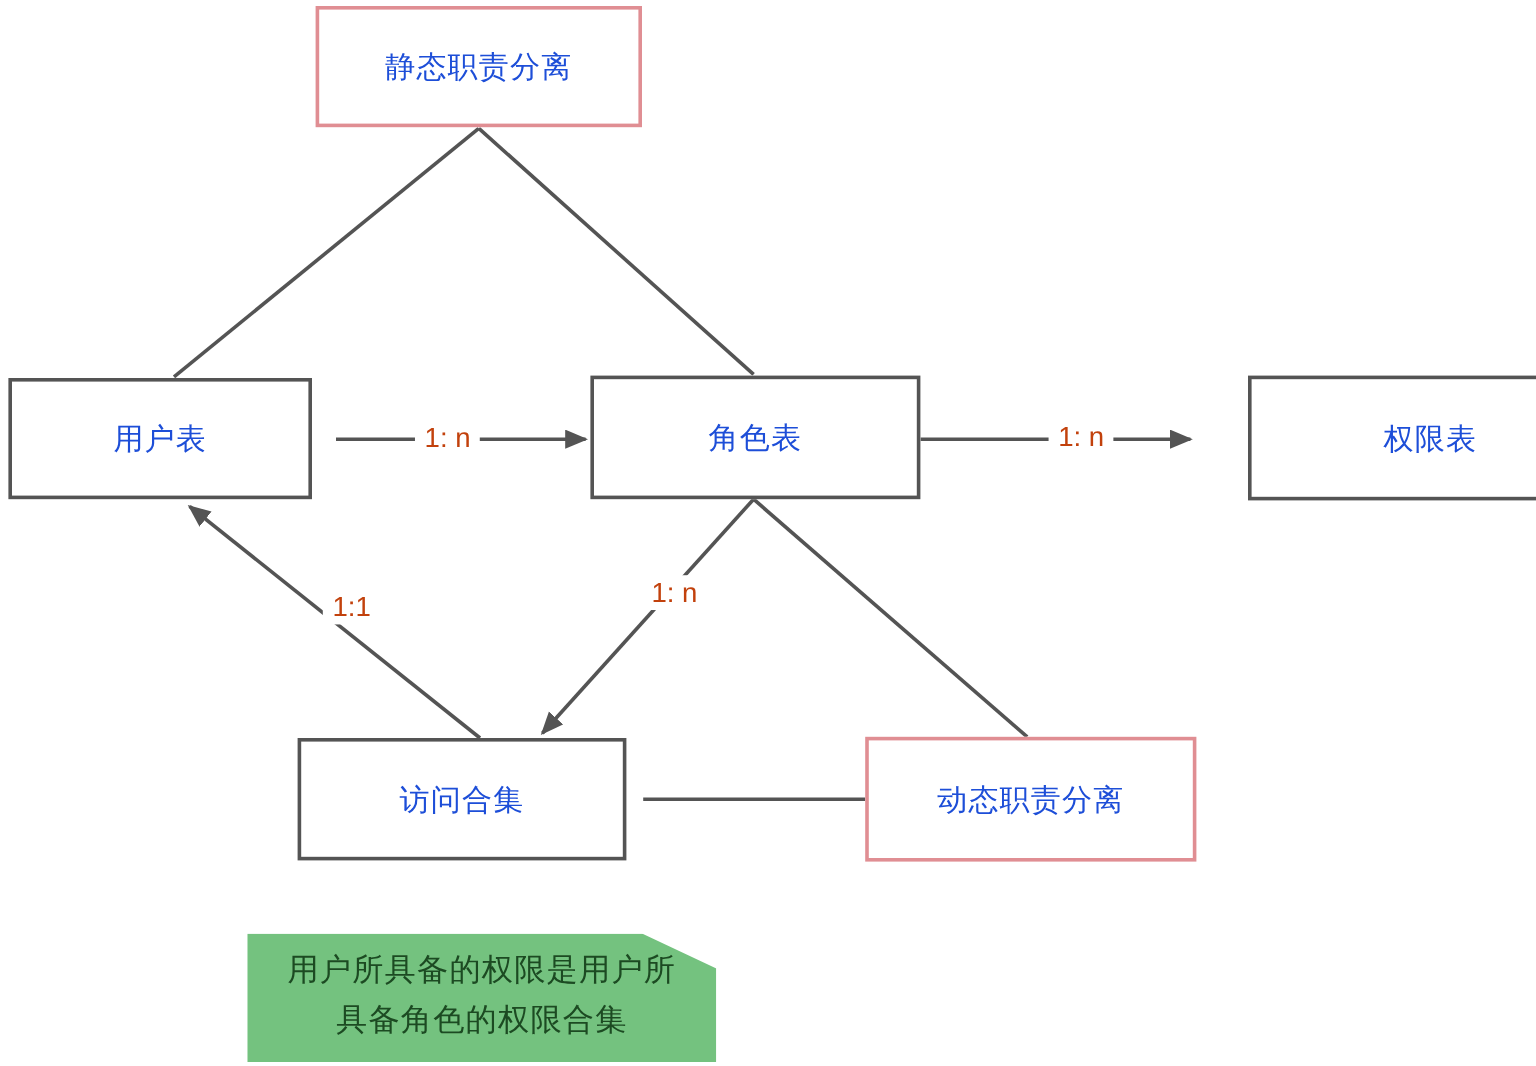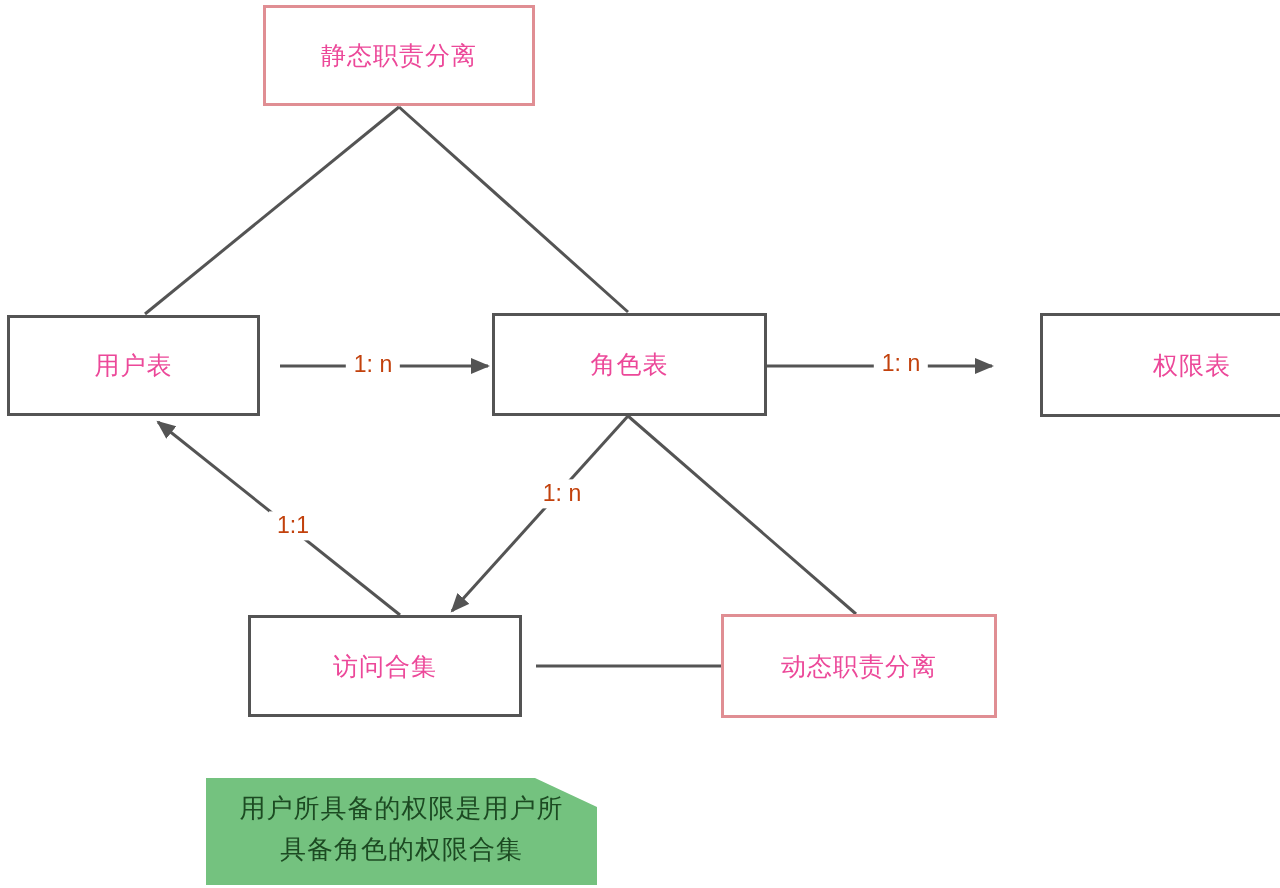--- a/index.html
+++ b/index.html
@@ -27,21 +27,21 @@
     fill: none;
   }
   .node {
     position: absolute;
     display: flex;
     align-items: center;
     justify-content: center;
     background: #ffffff;
     box-sizing: border-box;
     border: 3px solid #545454;
-    color: #ec4899;
+    color: #1d4ed8;
     font-size: 25px;
     letter-spacing: 1px;
     text-align: center;
   }
   .node.pink { border-color: #e08e93; }
 
   .node-static-sod   { left: 263px; top: 5px;   width: 272px; height: 101px; }
   .node-user-table   { left: 7px;   top: 315px; width: 253px; height: 101px; }
   .node-role-table   { left: 492px; top: 313px; width: 275px; height: 103px; }
   .node-perm-table   { left: 996px; top: 313px; width: 304px; height: 104px; margin-left: 44px; }
@@ -54,21 +54,21 @@
     background: #ffffff;
     color: #c2410c;
     font-size: 23px;
     padding: 2px 8px;
     white-space: nowrap;
     line-height: 1.1;
   }
   .edge-label-user-role   { left: 373px; top: 365px; }
   .edge-label-role-perm   { left: 901px; top: 364px; }
   .edge-label-role-access { left: 562px; top: 494px; }
-  .edge-label-access-user { left: 293px; top: 526px; }
+  .edge-label-access-user { left: 293px; top: 506px; }
 
   .note {
     position: absolute;
     left: 206px;
     top: 778px;
     width: 391px;
     height: 107px;
     background: #74c27f;
     clip-path: polygon(0 0, calc(100% - 62px) 0, 100% 29px, 100% 100%, 0 100%);
     display: flex;

